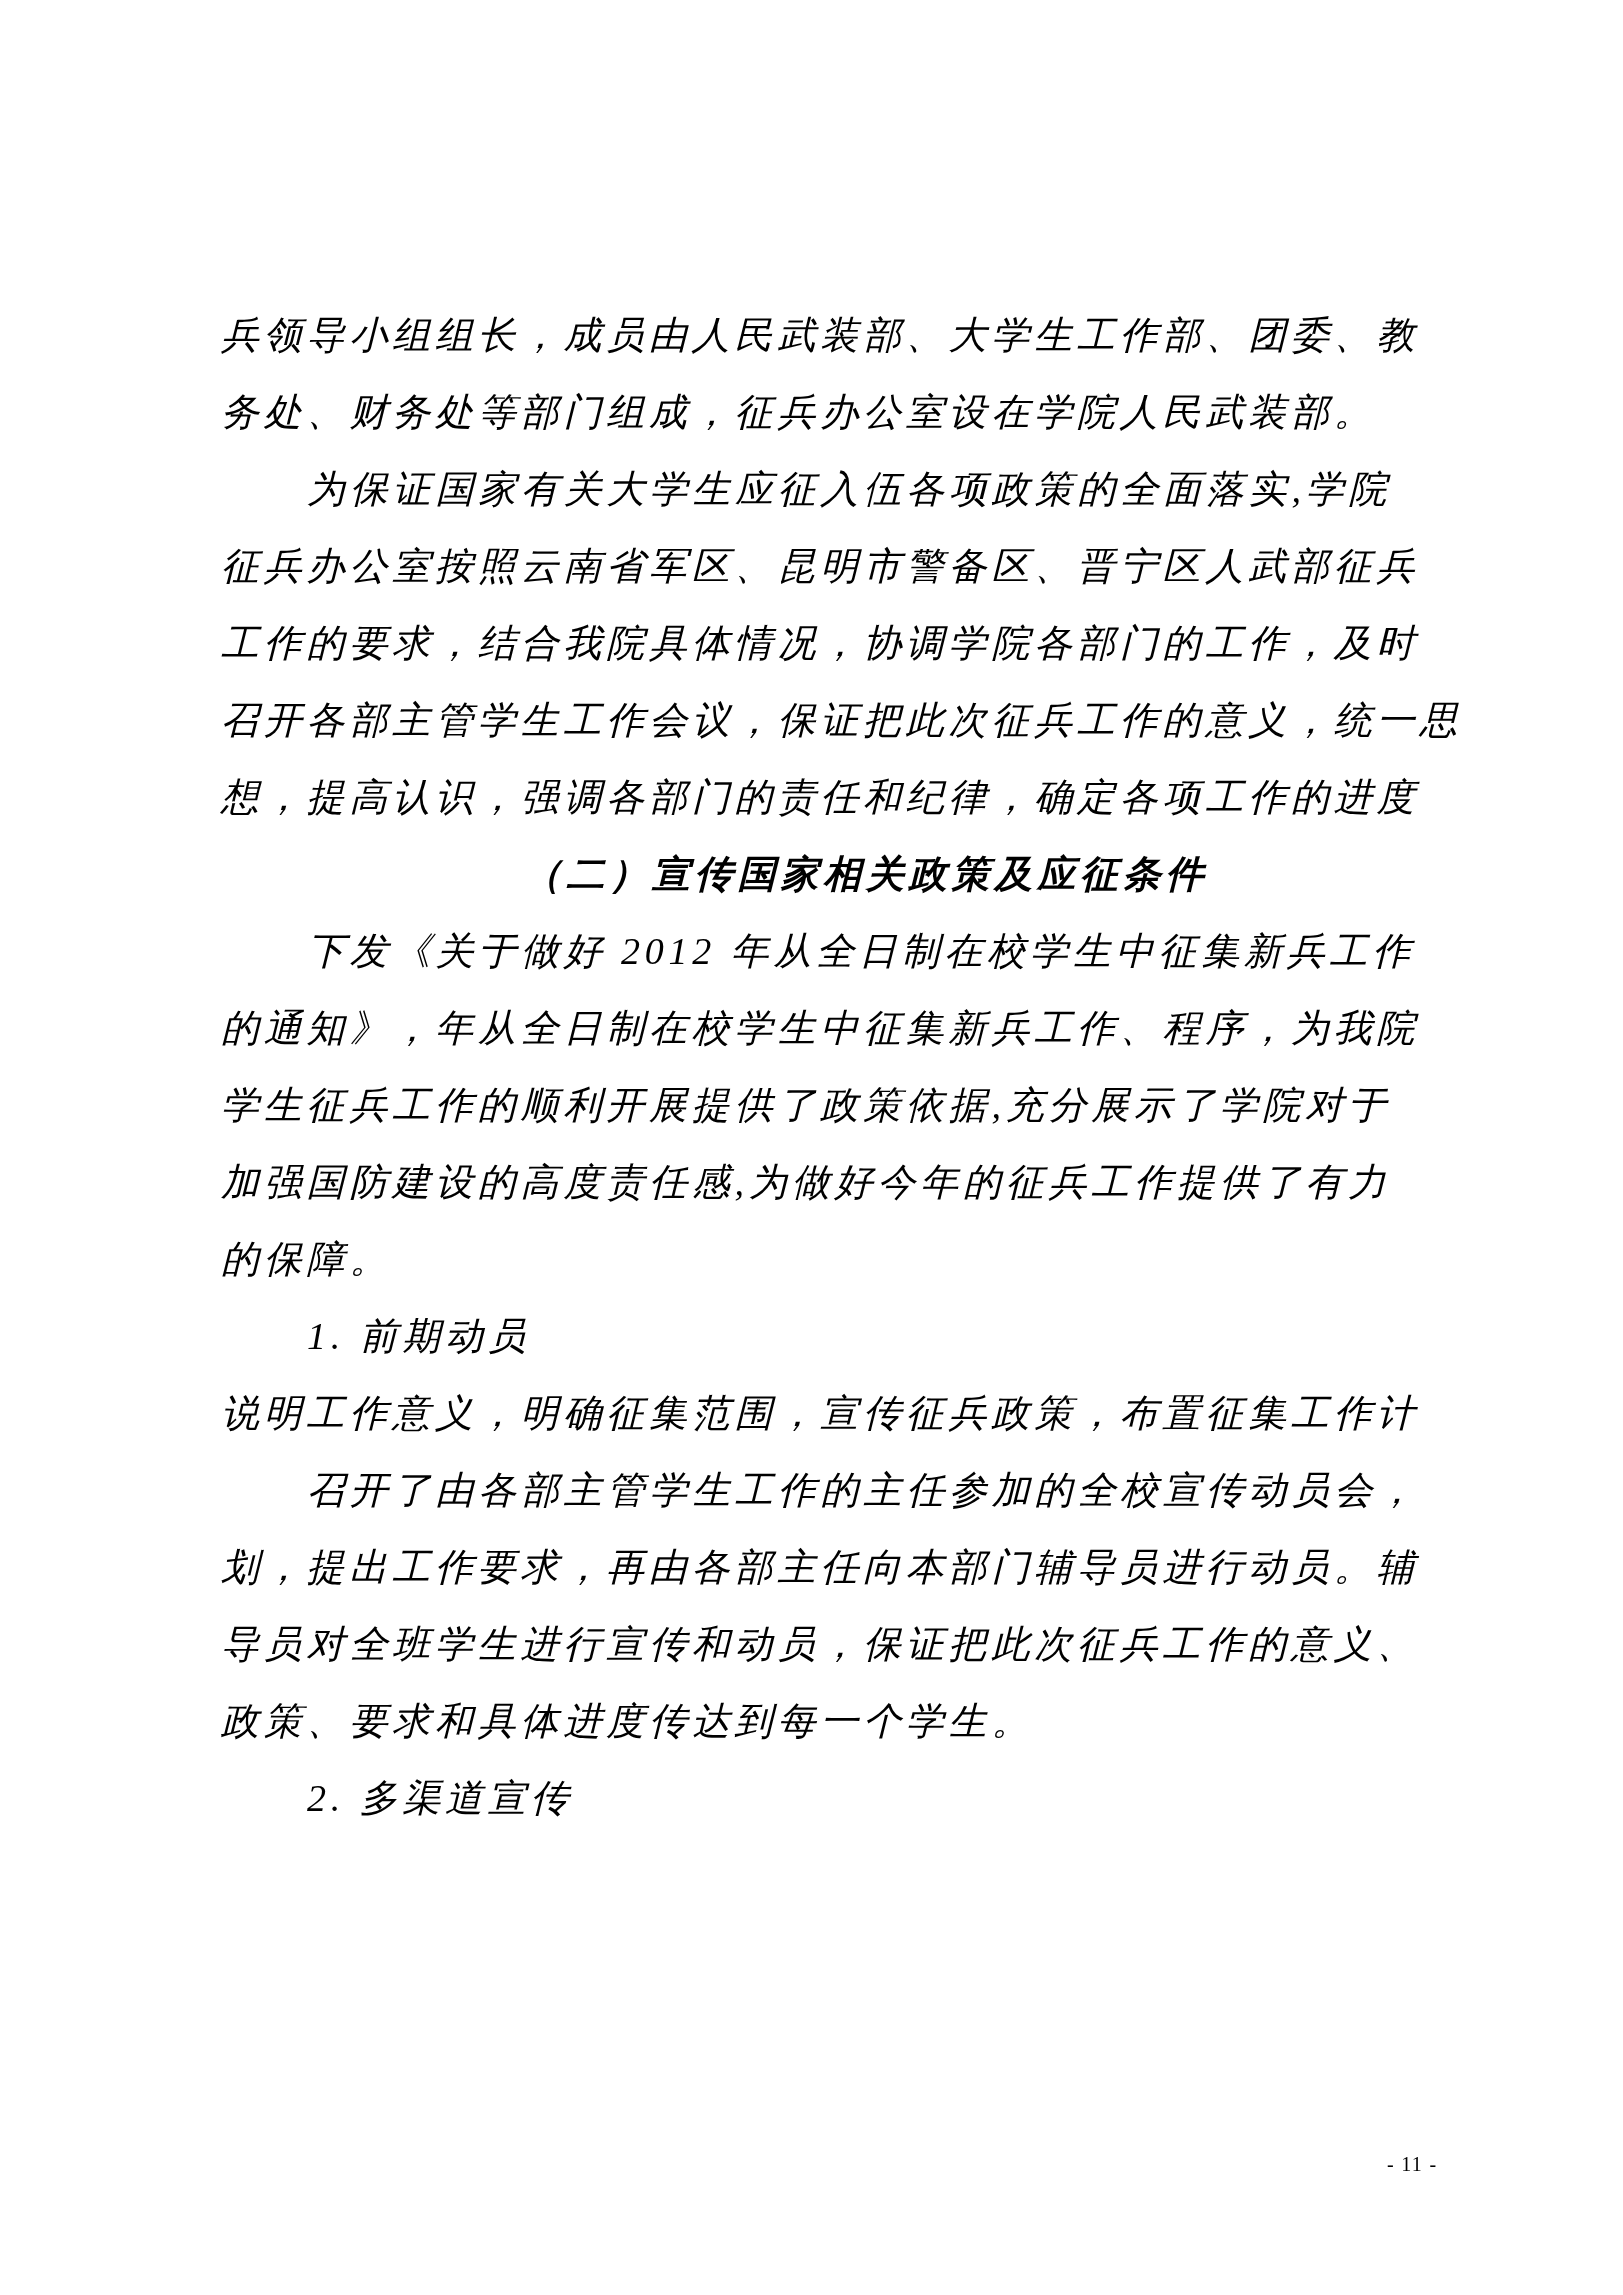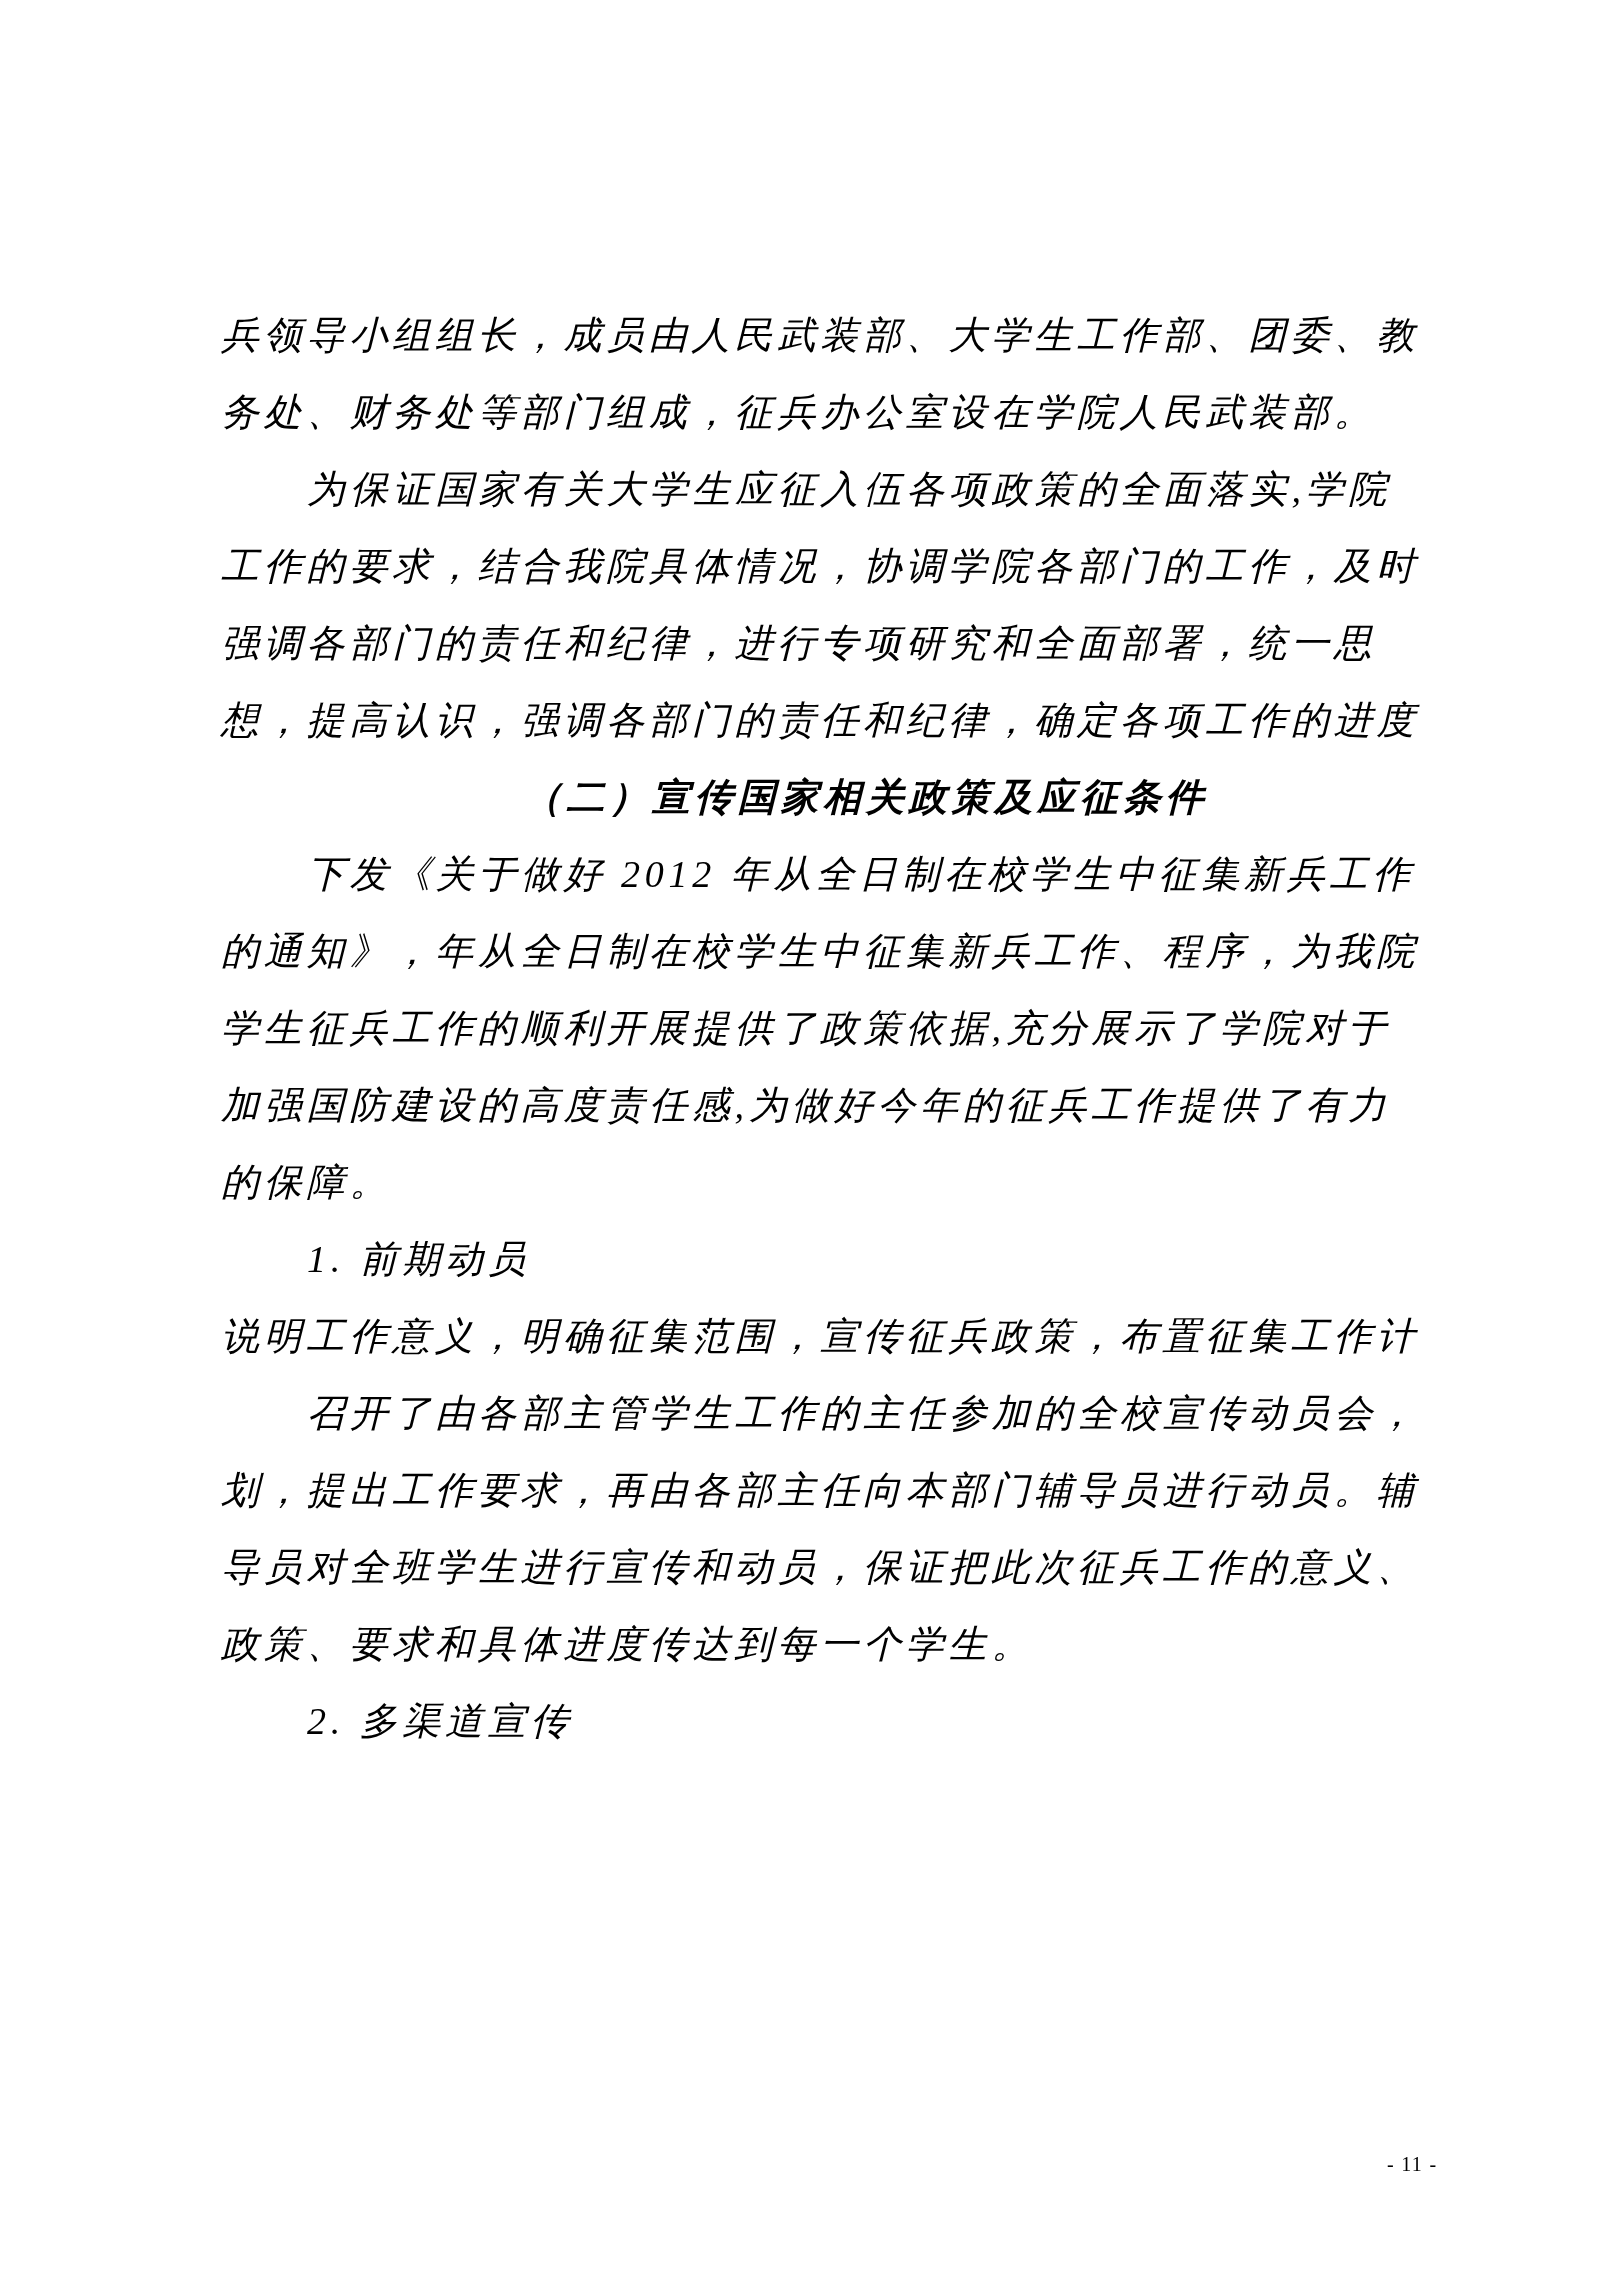--- a/index.html
+++ b/index.html
@@ -54,22 +54,23 @@
 </style>
 </head>
 <body>
 
 <div class="page">
 
   <div class="text-block">
     <div class="line">兵领导小组组长，成员由人民武装部、大学生工作部、团委、教</div>
     <div class="line">务处、财务处等部门组成，征兵办公室设在学院人民武装部。</div>
     <div class="line indent">为保证国家有关大学生应征入伍各项政策的全面落实,学院</div>
+    <div class="line">征兵办公室按照云南省军区、昆明市警备区、晋宁区人武部征兵</div>
     <div class="line">工作的要求，结合我院具体情况，协调学院各部门的工作，及时</div>
-    <div class="line">强调各部门的责任和纪律，进行专项研究和全面部署，统一思</div>
+    <div class="line">召开各部主管学生工作会议，保证把此次征兵工作的意义，统一思</div>
     <div class="line">想，提高认识，强调各部门的责任和纪律，确定各项工作的进度</div>
     <div class="line indent heading">（二）宣传国家相关政策及应征条件</div>
     <div class="line indent">下发《关于做好 2012 年从全日制在校学生中征集新兵工作</div>
     <div class="line">的通知》，年从全日制在校学生中征集新兵工作、程序，为我院</div>
     <div class="line">学生征兵工作的顺利开展提供了政策依据,充分展示了学院对于</div>
     <div class="line">加强国防建设的高度责任感,为做好今年的征兵工作提供了有力</div>
     <div class="line">的保障。</div>
     <div class="line indent">1. 前期动员</div>
     <div class="line">说明工作意义，明确征集范围，宣传征兵政策，布置征集工作计</div>
     <div class="line indent">召开了由各部主管学生工作的主任参加的全校宣传动员会，</div>

